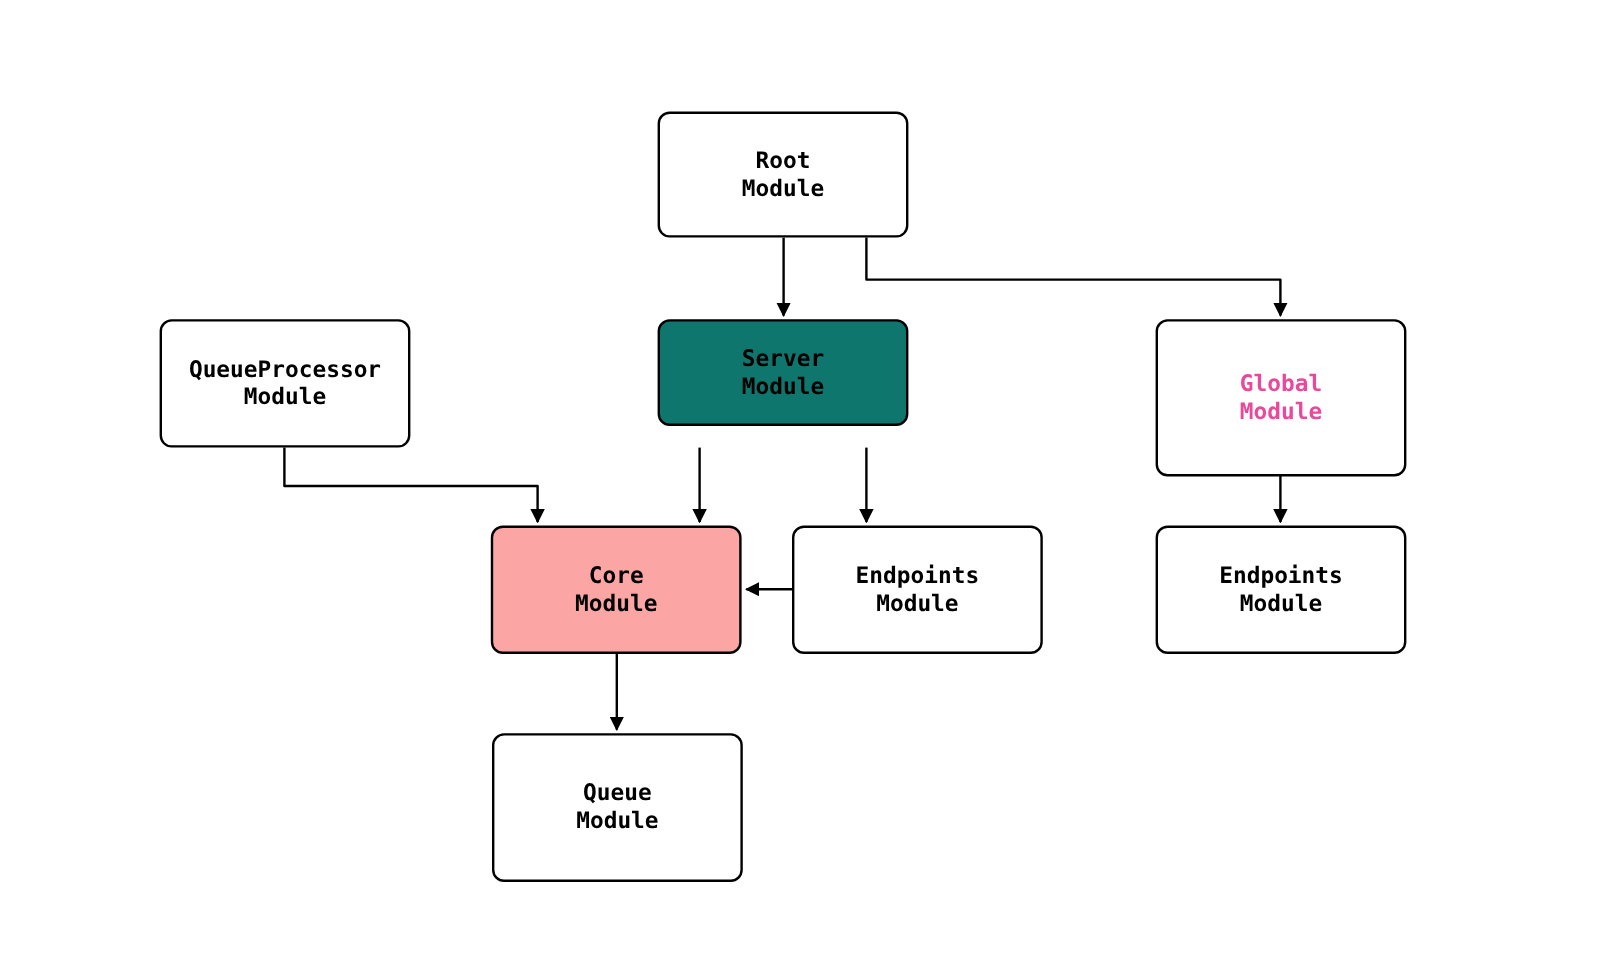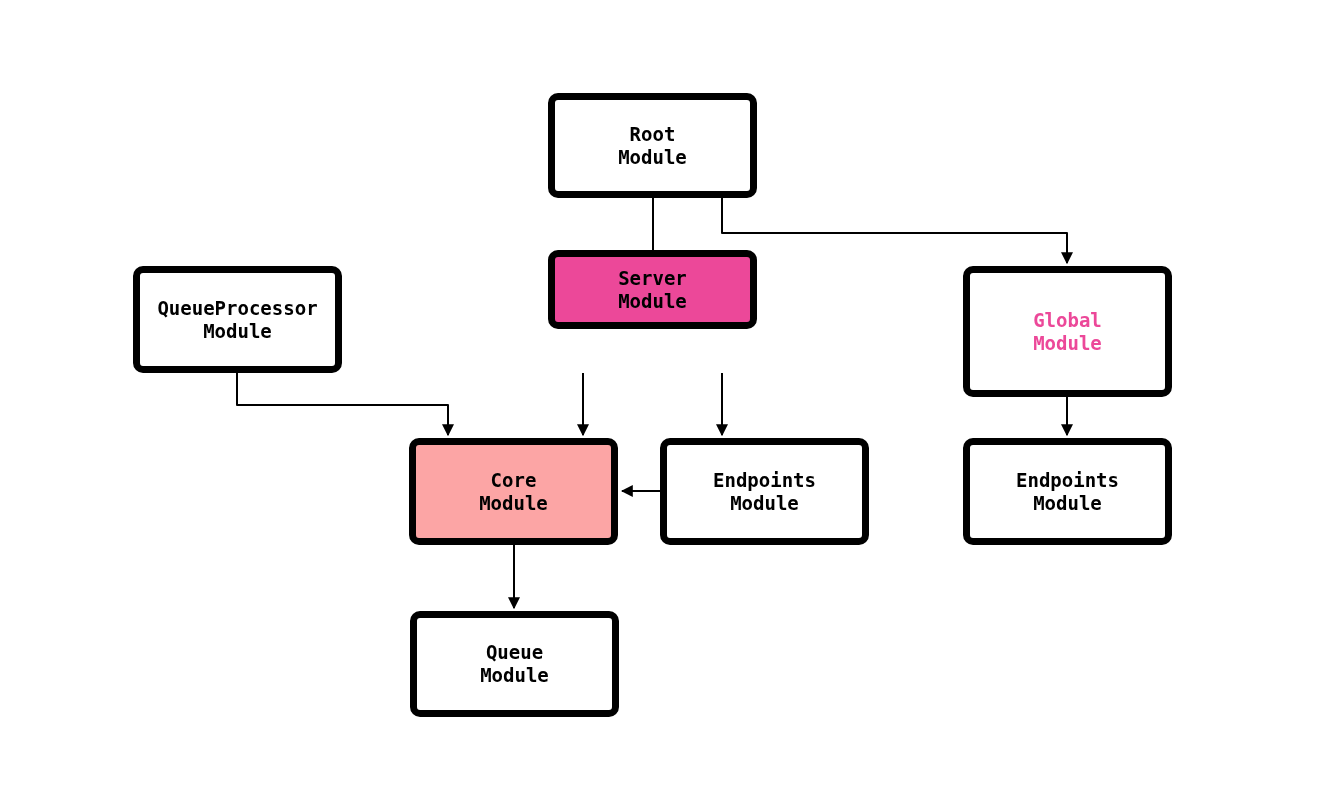--- a/index.html
+++ b/index.html
@@ -17,21 +17,21 @@
   }
   svg.edges {
     position: absolute;
     top: 0;
     left: 0;
     pointer-events: none;
   }
   .node {
     position: absolute;
     box-sizing: border-box;
-    border: 7px solid #22c55e;
+    border: 2px solid #22c55e;
     border-radius: 10px;
     background: #ffffff;
     display: flex;
     align-items: center;
     justify-content: center;
     text-align: center;
     font-weight: bold;
     font-size: 19px;
     line-height: 1.2;
     color: #000000;
@@ -54,25 +54,25 @@
       <polyline points="583,373 583,435" fill="none" stroke="#000000" stroke-width="2" stroke-linejoin="round" marker-end="url(#arrowhead)"></polyline>
       <polyline points="722,373 722,435" fill="none" stroke="#000000" stroke-width="2" stroke-linejoin="round" marker-end="url(#arrowhead)"></polyline>
       <polyline points="687,491 622,491" fill="none" stroke="#000000" stroke-width="2" stroke-linejoin="round" marker-end="url(#arrowhead)"></polyline>
       <polyline points="1067,373 1067,435" fill="none" stroke="#000000" stroke-width="2" stroke-linejoin="round" marker-end="url(#arrowhead)"></polyline>
       <polyline points="514,545 514,608" fill="none" stroke="#000000" stroke-width="2" stroke-linejoin="round" marker-end="url(#arrowhead)"></polyline>
     </svg>
 <div class="node" style="left: 548px; top: 93px; width: 209px; height: 105px; background: rgb(255, 255, 255); border-color: rgb(0, 0, 0); color: rgb(0, 0, 0);">Root
 Module</div>
     <div class="node" style="left: 133px; top: 266px; width: 209px; height: 107px; background: rgb(255, 255, 255); border-color: rgb(0, 0, 0); color: rgb(0, 0, 0);">QueueProcessor
 Module</div>
-    <div class="node" style="left: 548px; top: 250px; width: 209px; height: 79px; background: #ec4899; border-color: rgb(0, 0, 0); color: rgb(0, 0, 0);">Server
+    <div class="node" style="left: 548px; top: 266px; width: 209px; height: 89px; background: #0f766e; border-color: rgb(0, 0, 0); color: rgb(0, 0, 0);">Server
 Module</div>
     <div class="node" style="left: 963px; top: 266px; width: 209px; height: 131px; background: rgb(255, 255, 255); border-color: rgb(0, 0, 0); color: #ec4899;">Global
 Module</div>
     <div class="node" style="left: 409px; top: 438px; width: 209px; height: 107px; background: #fca5a5; border-color: rgb(0, 0, 0); color: rgb(0, 0, 0);">Core
 Module</div>
     <div class="node" style="left: 660px; top: 438px; width: 209px; height: 107px; background: rgb(255, 255, 255); border-color: rgb(0, 0, 0); color: rgb(0, 0, 0);">Endpoints
 Module</div>
     <div class="node" style="left: 963px; top: 438px; width: 209px; height: 107px; background: rgb(255, 255, 255); border-color: rgb(0, 0, 0); color: rgb(0, 0, 0);">Endpoints
 Module</div>
-    <div class="node" style="left: 410px; top: 611px; width: 209px; height: 106px; background: rgb(255, 255, 255); border-color: rgb(0, 0, 0); color: rgb(0, 0, 0);">Queue
+    <div class="node" style="left: 410px; top: 611px; width: 209px; height: 124px; background: rgb(255, 255, 255); border-color: rgb(0, 0, 0); color: rgb(0, 0, 0);">Queue
 Module</div>
   </div>
 
 </body></html>

